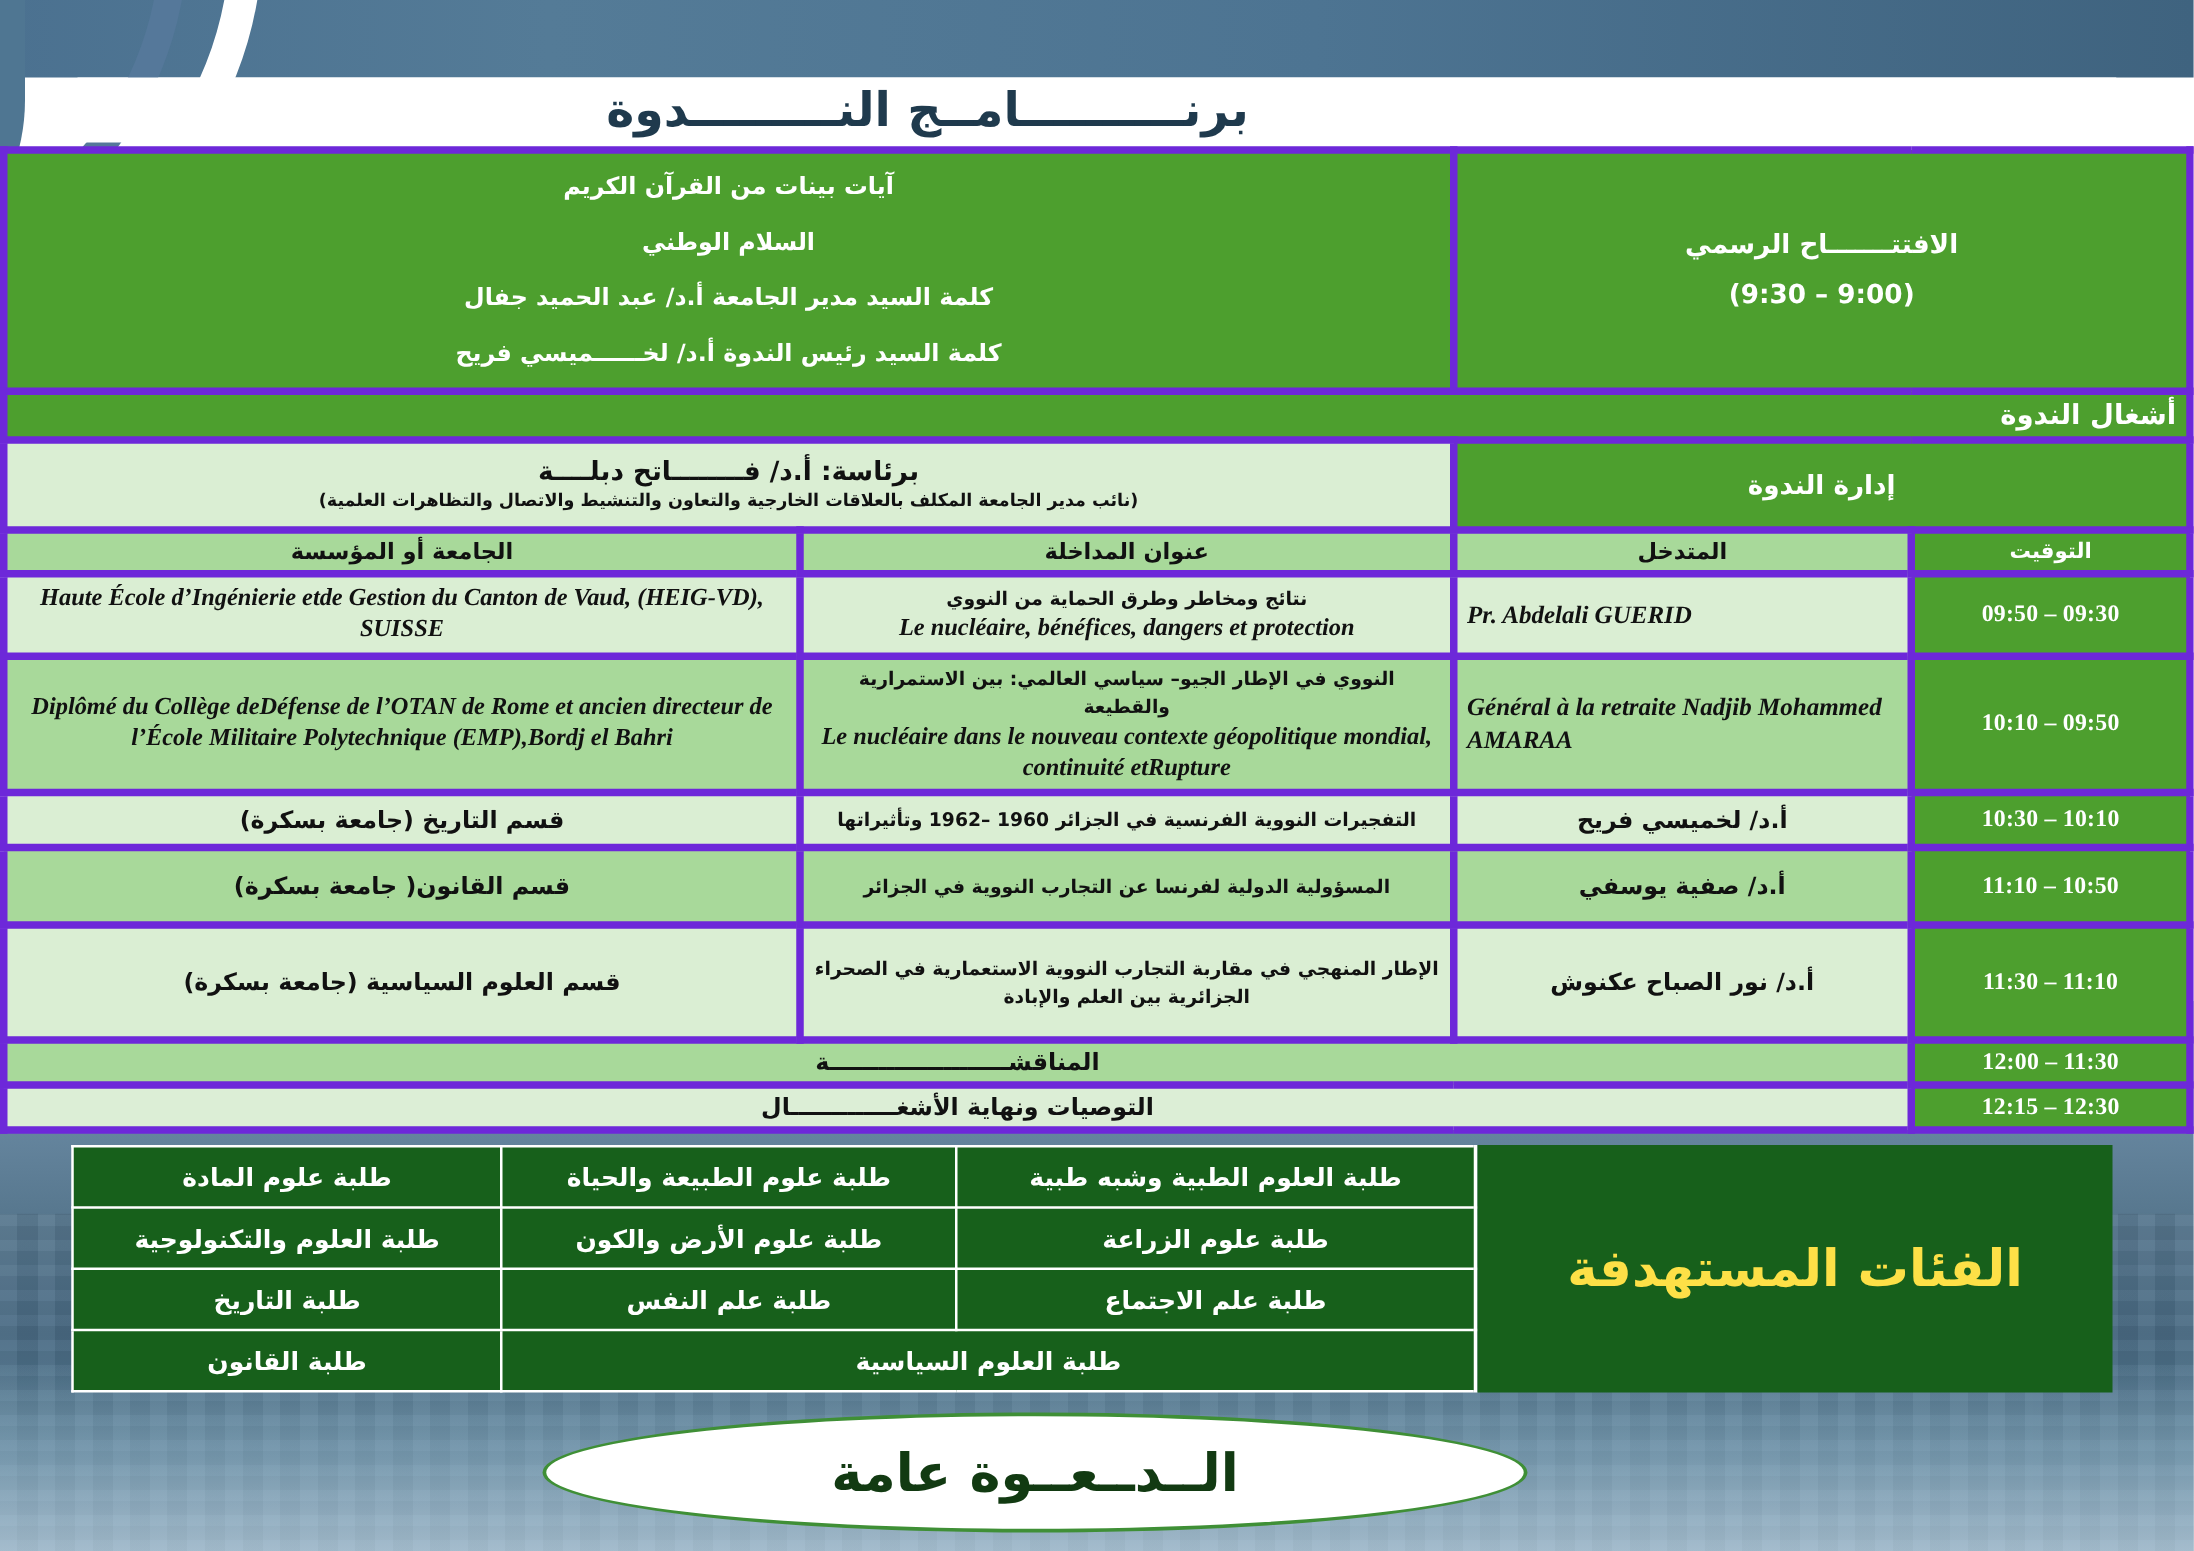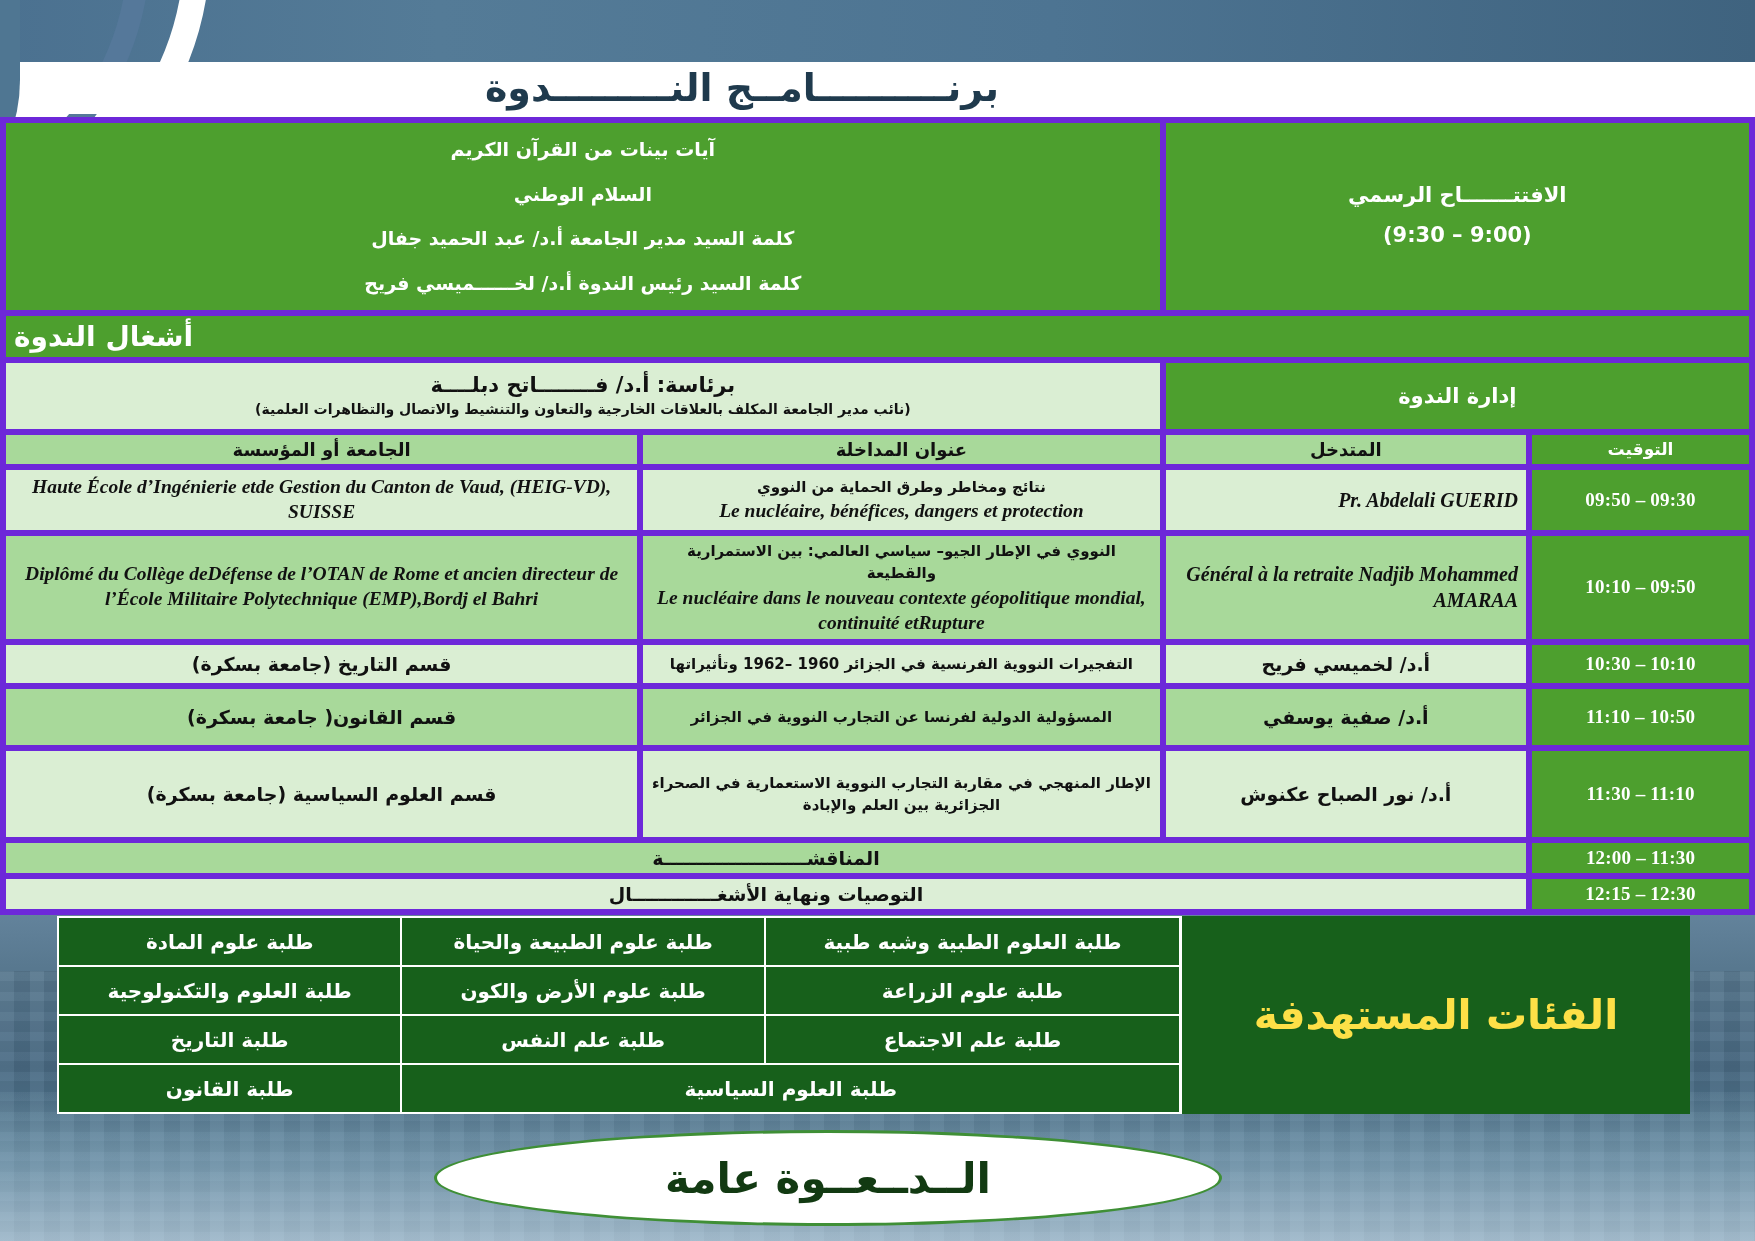--- a/index.html
+++ b/index.html
@@ -81,21 +81,21 @@
   .g-light { background:#daeed3; color:#111111; }
   .g-pale  { background:#dceed6; color:#111111; }
 
   .opening-label{
     font-weight:bold; font-size:21px; text-align:center; line-height:1.9;
   }
   .opening-list{
     font-weight:bold; font-size:19px; text-align:center; line-height:2.35;
   }
   .section-bar{
-    font-weight:bold; font-size:28px; text-align:left; padding:10px 0;
+    font-weight:bold; font-size:22px; text-align:right; padding:10px 0;
   }
   .chair-main{ font-weight:bold; font-size:21px; text-align:center; }
   .chair-sub { font-weight:bold; font-size:14px; text-align:center; padding-top:4px; }
   .admin-cell{ font-weight:bold; font-size:21px; text-align:center; }
   .col-head{ font-weight:bold; font-size:18px; text-align:center; padding:7px 0; }
   .time-head{ font-weight:bold; font-size:17px; text-align:center; }
   .time-cell{
     font-family:"Liberation Serif", serif;
     font-weight:bold; font-size:19px; text-align:center;
     letter-spacing:.2px;
@@ -110,21 +110,21 @@
   }
   .talk-ar{ font-weight:bold; font-size:15px; text-align:center; line-height:1.5; direction:rtl; }
   .talk-fr{
     font-family:"Liberation Serif", serif;
     font-weight:bold; font-style:italic; font-size:19.5px;
     text-align:center; line-height:1.3; direction:ltr;
   }
   .speaker-lat{
     font-family:"Liberation Serif", serif;
     font-weight:bold; font-style:italic; font-size:20px;
-    text-align:right; line-height:1.3; direction:ltr;
+    text-align:left; line-height:1.3; direction:ltr;
   }
   .speaker-ar{ font-weight:bold; font-size:19px; text-align:center; direction:rtl; }
   .wide-note{ font-weight:bold; font-size:19px; text-align:center; padding:7px 0; }
 
   
   .c-inst { width:600px; }
   .c-talk { width:492px; }
   .c-spk  { width:345px; }
   .c-time { width:210px; }
 

